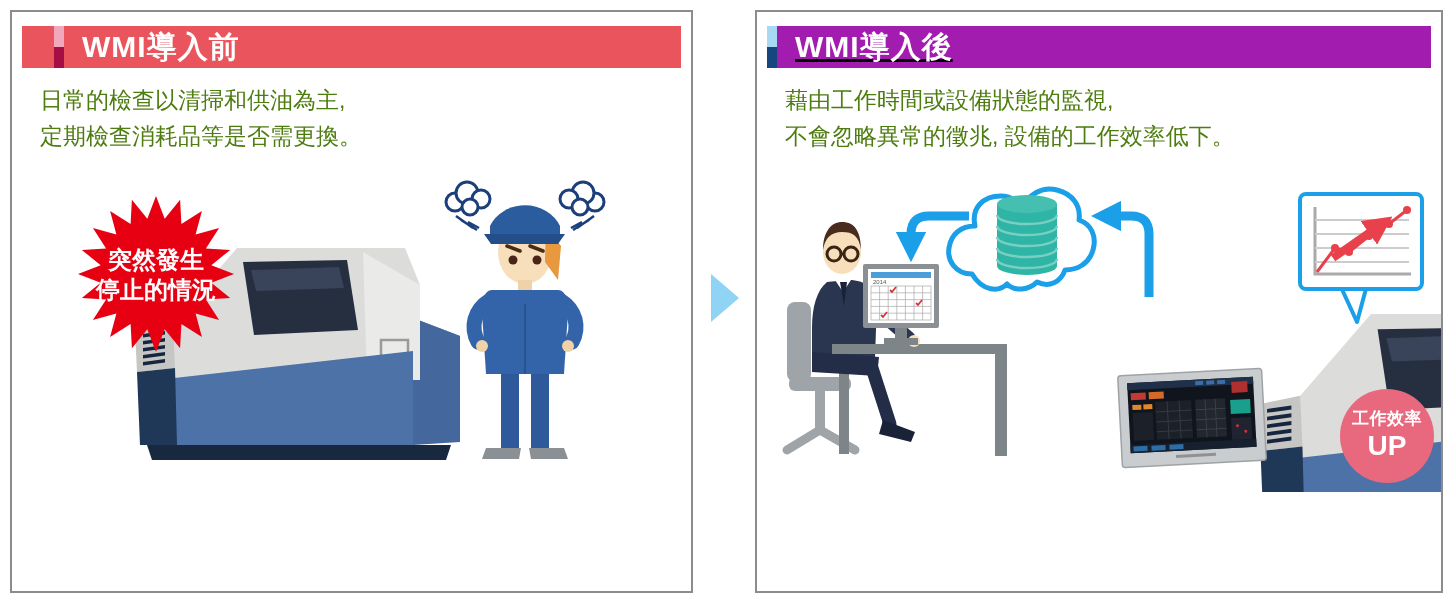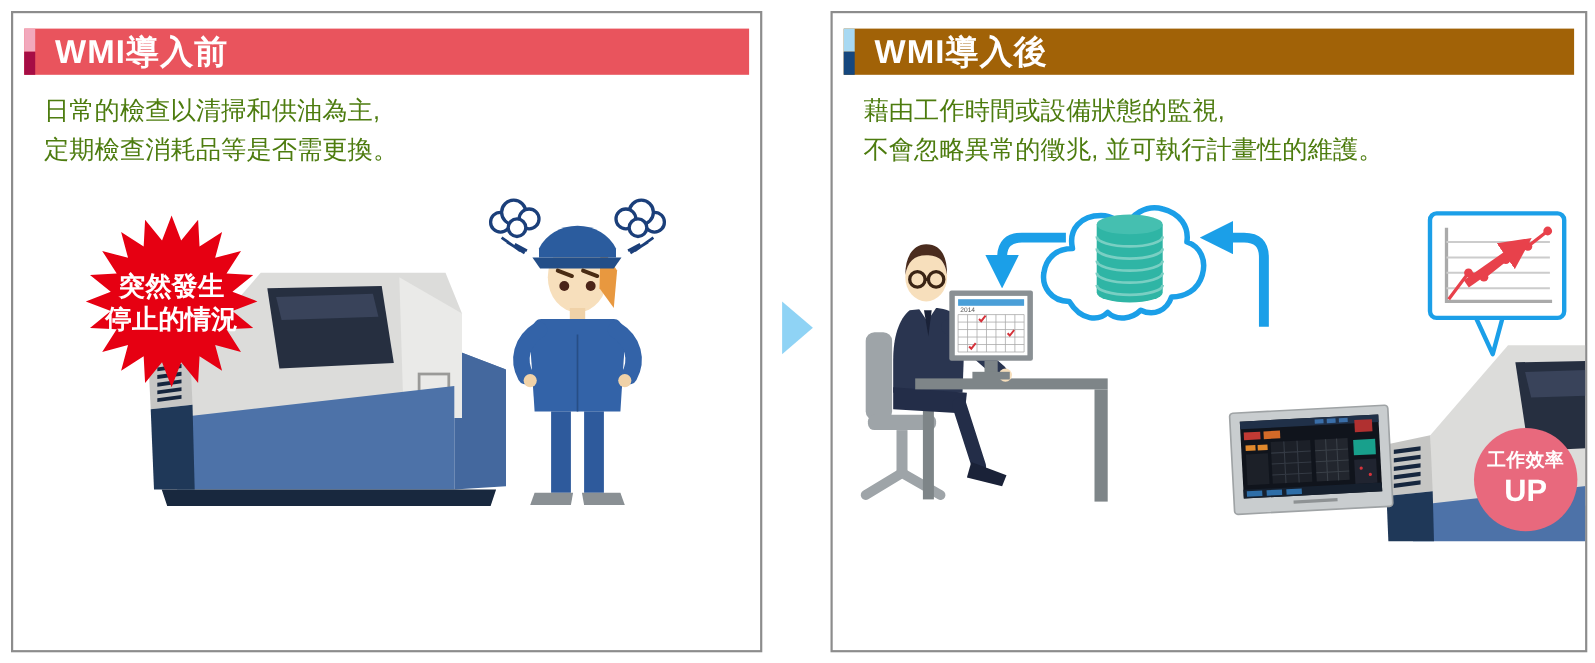--- a/index.html
+++ b/index.html
@@ -11,22 +11,22 @@
   .panel{
     position:absolute;top:10px;height:579px;width:679px;
     border:2px solid #8c8c8c;background:#ffffff;
   }
   .panel.left{left:10px;}
   .panel.right{left:755px;width:684px;}
   .band{
     position:absolute;left:10px;right:10px;top:14px;height:42px;
     display:flex;align-items:center;
   }
-  .band.red{background:#e9545d;}
-  .band.blue{background:#a16207;}
+  .band.red{background:#e9545d;padding-left:32px;}
+  .band.blue{background:#a21caf;text-decoration:underline;}
   .band .accent{width:10px;height:42px;display:flex;flex-direction:column;flex:0 0 auto;}
   .band .accent span{flex:1;}
   .band.red .accent span:first-child{background:#f2a8bc;}
   .band.red .accent span:last-child{background:#a60d45;}
   .band.blue .accent span:first-child{background:#a8d9f2;}
   .band.blue .accent span:last-child{background:#15477e;}
   .band .title{
     color:#ffffff;font-size:30px;font-weight:700;margin-left:18px;letter-spacing:1px;
   }
   .desc{
@@ -164,21 +164,21 @@
 <div class="panel right">
   <div class="band blue">
     <span class="accent">
         <span></span>
         <span></span>
       </span>
     <span class="title">WMI導入後</span>
   </div>
   <div class="desc">
     <div>藉由工作時間或設備狀態的監視,</div>
-    <div>不會忽略異常的徵兆, 並可執行計畫性的維護。</div>
+    <div>不會忽略異常的徵兆, 設備的工作效率低下。</div>
   </div>
 
   <svg class="illus" style="top:140px" width="684" height="340" viewBox="0 0 684 340">
 
     <path d="M212,64 L172,64 Q154,64 154,82 L154,98" fill="none" stroke="#1b9fe8" stroke-width="9" marker-end="url(#arrB)"></path>
     <path d="M392,145 L392,82 Q392,64 374,64 L346,64" fill="none" stroke="#1b9fe8" stroke-width="9" marker-end="url(#arrB)"></path>
 
     <g>
       <path d="M215,122 C198,122 190,108 192,96 C194,82 204,74 218,74 C214,56 226,44 244,44 C254,44 262,50 266,58 C270,42 286,34 300,38 C316,42 324,54 322,68 C334,72 340,84 336,98 C332,112 320,118 308,118 C304,130 292,136 280,130 C272,138 258,140 250,132 C242,140 226,140 215,122 Z" fill="#ffffff" stroke="#1b9fe8" stroke-width="5" stroke-linejoin="round"></path>
       <path d="M240,52 v62 a30,9 0 0 0 60,0 v-62" fill="#2fb5a5"></path>

